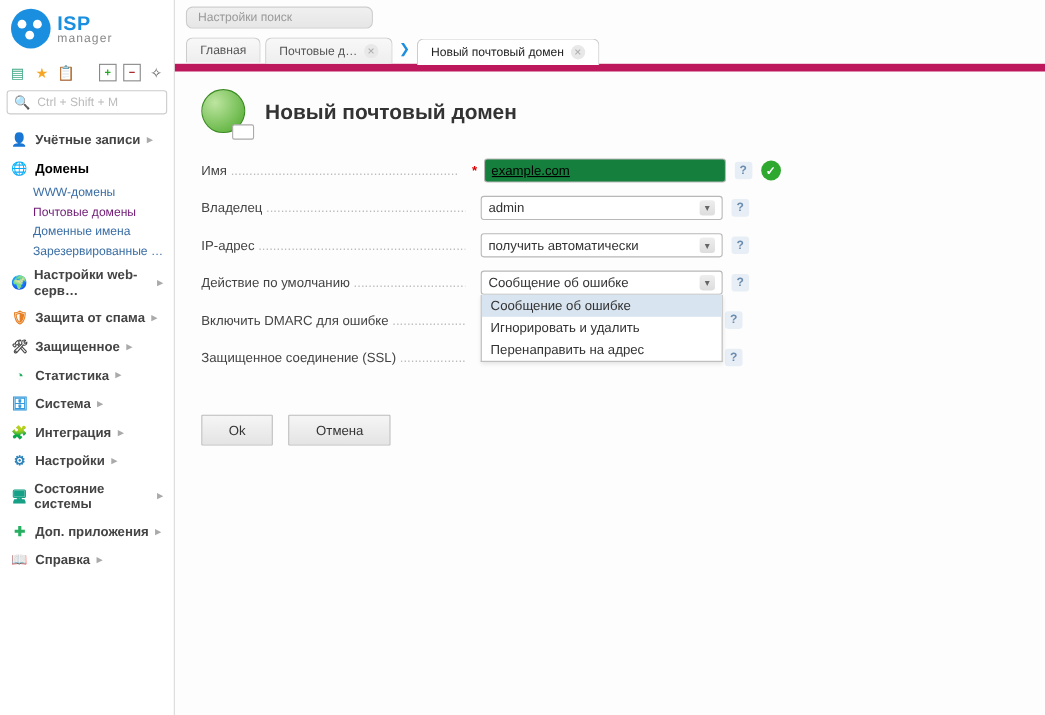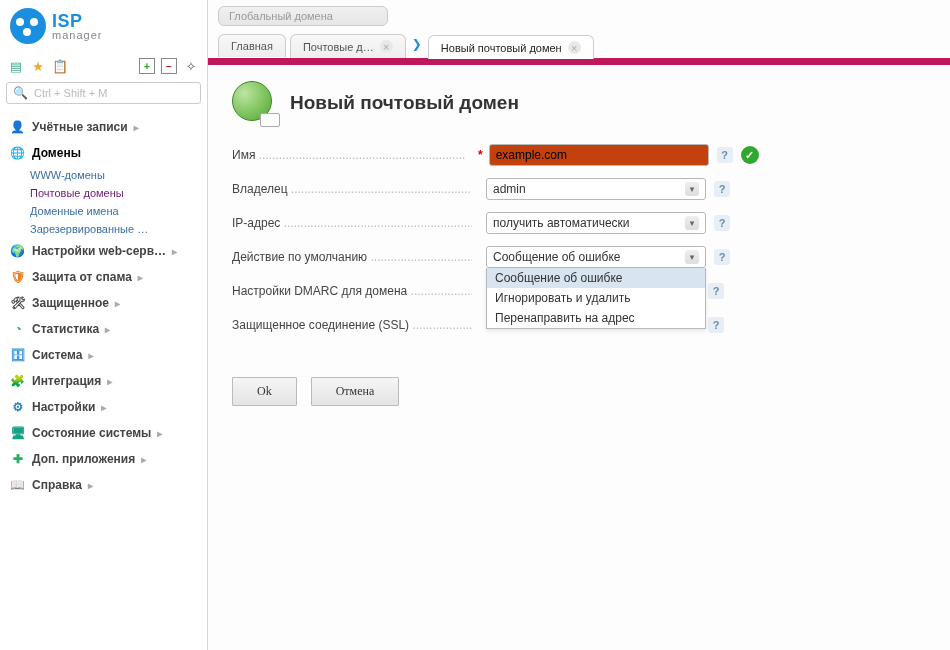--- a/index.html
+++ b/index.html
@@ -1,18 +1,18 @@
 <!DOCTYPE html>
 <html><head>
 <meta charset="utf-8">
 <style>
 * { box-sizing: border-box; margin: 0; padding: 0; }
 body { font-family: Arial, Helvetica, sans-serif; font-size: 12px; color: #333; background: #fff; width: 950px; height: 650px; overflow: hidden; }
 .app { display: flex; height: 100%; }
-.sidebar { width: 208px; background: #fff; border-right: 1px solid #d8d8d8; padding: 8px 6px; }
+.sidebar { width: 159px; background: #fff; border-right: 1px solid #d8d8d8; padding: 8px 6px; }
 .logo { display: flex; align-items: center; gap: 6px; margin-bottom: 10px; padding-left: 4px;}
 .logo-icon { width: 36px; height: 36px; background: #1a8fe0; border-radius: 50%; position: relative; }
 .logo-icon::before { content:""; position:absolute; width:8px; height:8px; background:#fff; border-radius:50%; left:6px; top:10px; }
 .logo-icon::after { content:""; position:absolute; width:8px; height:8px; background:#fff; border-radius:50%; left:20px; top:10px; box-shadow: -7px 10px 0 #fff; }
 .logo-text { line-height: 1; }
 .logo-text .t1 { font-size: 18px; font-weight: bold; color: #1a8fe0; letter-spacing: 0.5px;}
 .logo-text .t2 { font-size: 11px; color: #888; letter-spacing: 1px;}
 .toolbar { display: flex; align-items: center; gap: 6px; padding: 4px 2px 8px; }
 .toolbar .spacer { flex: 1; }
 .ticon { width: 16px; height: 16px; display:inline-flex; align-items:center; justify-content:center; font-size:13px; }
@@ -43,31 +43,31 @@
 .page-title { font-size: 19px; font-weight: bold; color: #333; }
 .form { max-width: 720px; }
 .frow { display: flex; align-items: center; margin-bottom: 10px; min-height: 24px;}
 .flabel { width: 240px; color: #444; position: relative; white-space: nowrap; overflow: hidden;}
 .flabel .dots { color: #bbb; }
 .flabel::after { content: ""; }
 .req { color: #d00; font-weight: bold; margin: 0 6px; }
 .noreq { width: 14px; display:inline-block; }
 .finput { flex: 1; max-width: 220px; }
 .finput input, .finput .select { width: 100%; border: 1px solid #b8b8b8; border-radius: 3px; padding: 3px 6px; font-size: 12px; background: #fff;}
-.finput input.highlight { background: #c2410c; }
+.finput input.highlight { background: #15803d; text-decoration: underline; }
 .select { display: flex; justify-content: space-between; align-items:center; background: linear-gradient(#fff,#f0f0f0); cursor:pointer;}
 .select .dd { width: 14px; height: 14px; background: linear-gradient(#eee,#ddd); border-radius:3px; display:inline-flex; align-items:center; justify-content:center; font-size:9px; color:#666;}
 .help { width: 16px; height: 16px; margin-left: 8px; background: #e8eef5; color: #6a8caf; border-radius: 3px; display:inline-flex; align-items:center; justify-content:center; font-size:11px; font-weight:bold; cursor:pointer;}
 .check-ok { width:18px; height:18px; margin-left:8px; background:#2fa82f; border-radius:50%; display:inline-flex; align-items:center; justify-content:center; color:#fff; font-size:11px; font-weight:bold;}
 .dropdown-open { position: relative; }
 .dropdown-list { position: absolute; top: 22px; left: 0; right: 0; background: #fff; border: 1px solid #b8b8b8; border-top:none; z-index: 10; box-shadow: 0 2px 4px rgba(0,0,0,0.1);}
 .dropdown-list div { padding: 3px 8px; cursor: pointer; }
 .dropdown-list div.sel { background: #d8e4f0; }
 .buttons { margin-top: 40px; display: flex; gap: 14px; }
-.btn { background: linear-gradient(#f5f5f5,#e4e4e4); border: 1px solid #bbb; border-radius: 1px; padding: 6px 24px; font-size: 12px; cursor: pointer; color:#333;font-family:Liberation Serif, serif;}
+.btn { background: linear-gradient(#f5f5f5,#e4e4e4); border: 1px solid #bbb; border-radius: 1px; padding: 6px 24px; font-size: 12px; cursor: pointer; color:#333;}
 .label-line { display: inline-block; }
 </style>
 </head>
 <body>
 
 <div class="app">
   <div class="sidebar">
     <div class="logo">
       <div class="logo-icon"></div>
       <div class="logo-text">
@@ -155,21 +155,21 @@
       <div class="nav-item">
         <span class="nav-icon" style="color:#f39c12;">📖</span>
         <span>Справка</span>
         <span class="chev">▸</span>
       </div>
     </div>
   </div>
 
   <div class="main">
     <div class="topbar">
-      <div class="searchglobal">Глобальный домена</div>
+      <div class="searchglobal">Настройки поиск</div>
     </div>
     <div class="tabs">
       <div class="tab">
         <span>Главная</span>
       </div>
       <div class="tab">
         <span>Почтовые д…</span>
         <span class="close">×</span>
       </div>
       <span class="bc-arrow">❯</span>
@@ -232,21 +232,21 @@
             <div class="dropdown-list">
               <div class="sel">Сообщение об ошибке</div>
               <div>Игнорировать и удалить</div>
               <div>Перенаправить на адрес</div>
             </div>
           </div>
           <span class="help">?</span>
         </div>
 
         <div class="frow">
-          <div class="flabel"><span class="label-line">Настройки DMARC для домена</span><span class="dots"> ..............................................................</span></div>
+          <div class="flabel"><span class="label-line">Включить DMARC для ошибке</span><span class="dots"> ..............................................................</span></div>
           <span class="noreq"></span>
           <div class="finput" style="max-width:20px;"><input type="checkbox" style="visibility: hidden;"></div>
           <span style="width:194px;"></span>
           <span class="help">?</span>
         </div>
 
         <div class="frow">
           <div class="flabel"><span class="label-line">Защищенное соединение (SSL)</span><span class="dots"> ..............................................................</span></div>
           <span class="noreq"></span>
           <div class="finput" style="max-width:20px;"><input type="checkbox" style="visibility: hidden;"></div>

